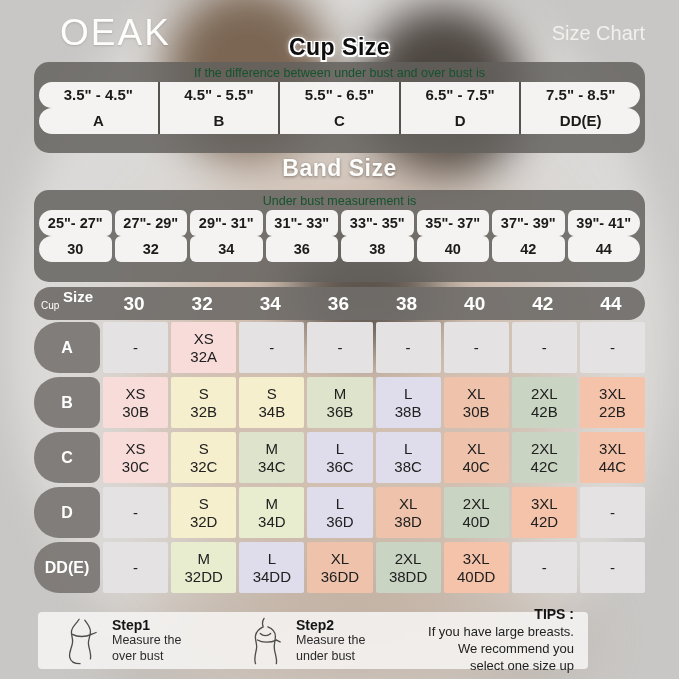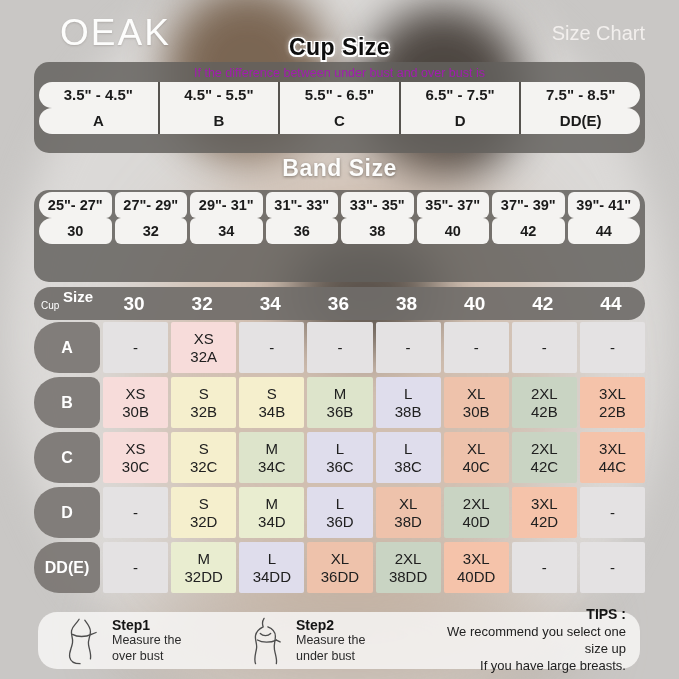--- a/index.html
+++ b/index.html
@@ -20,21 +20,21 @@
   .page-title{position:absolute;right:34px;top:22px;font-size:20px;font-weight:500;color:#f2efed;}
   .sec-title{position:absolute;left:0;width:100%;text-align:center;font-size:23px;font-weight:700;letter-spacing:.5px;}
   #cup-title{top:34px;color:#0e0e0e;
     text-shadow:-1.5px -1.5px 0 #fff,1.5px -1.5px 0 #fff,-1.5px 1.5px 0 #fff,1.5px 1.5px 0 #fff,0 0 6px rgba(255,255,255,.95);}
   #band-title{top:155px;color:#fdfdfc;text-shadow:0 1px 3px rgba(60,55,50,.55);}
   
   .block{position:absolute;left:34px;width:611px;background:rgba(99,96,93,.84);border-radius:15px;
          padding:2px 5px;box-sizing:border-box;}
   #cup-block{top:62px;height:91px;}
   #band-block{top:190px;height:92px;}
-  .bar-label{height:18px;line-height:18px;text-align:center;color:#a21caf;font-size:12.5px;font-weight:500;}
+  .bar-label{height:18px;line-height:18px;text-align:center;color:#14532d;font-size:12.5px;font-weight:500;}
   .white-row{height:26px;display:flex;}
   .divided{background:#f4f3f1;border-radius:14px;overflow:hidden;}
   .divided .cell{flex:1;text-align:center;line-height:26px;font-size:15px;font-weight:600;color:#1b1b1b;}
   .divided .cell + .cell{border-left:2px solid #56534f;}
   .gaprow{gap:3px;}
   .gaprow .cell{flex:1;background:#f4f3f1;border-radius:6px;text-align:center;line-height:26px;font-size:14.5px;font-weight:600;color:#1b1b1b;}
   .gaprow .cell:first-child{border-top-left-radius:13px;border-bottom-left-radius:13px;}
   .gaprow .cell:last-child{border-top-right-radius:13px;border-bottom-right-radius:13px;}
   
   #matrix-header{position:absolute;left:34px;top:287px;width:611px;height:33px;background:rgba(112,108,105,.92);
@@ -47,22 +47,22 @@
   #matrix-rows{position:absolute;left:34px;top:322px;width:611px;}
   .mrow{display:flex;height:51px;margin-bottom:4px;}
   .rlabel{width:66px;flex:none;background:rgba(124,120,117,.95);border-radius:25px 9px 9px 25px;color:#fff;
           font-weight:700;font-size:16px;display:flex;align-items:center;justify-content:center;}
   .mcells{flex:1;display:flex;gap:3px;margin-left:3px;}
   .mcell{flex:1;display:flex;flex-direction:column;align-items:center;justify-content:center;
          font-size:15px;color:#202020;line-height:1.15;border-radius:2px;}
   .mcell .dash{font-weight:500;}
   .mcell .sz,.mcell .cd{white-space:nowrap;}
   
-  #footer{position:absolute;left:38px;top:612px;width:602px;height:57px;background:rgba(247,246,244,.85);
-          border-radius:19px;display:flex;align-items:center;padding-left:26px;box-sizing:border-box;}
+  #footer{position:absolute;left:38px;top:612px;width:550px;height:57px;background:rgba(247,246,244,.85);
+          border-radius:4px;display:flex;align-items:center;padding-left:26px;box-sizing:border-box;}
   .fgroup{display:flex;align-items:center;gap:14px;flex:none;}
   #group1{width:184px;}
   #group2{width:176px;}
   .ftext .ft-title{font-weight:700;font-size:14px;color:#141414;}
   .ft-body{font-size:12.5px;color:#2b2b2b;line-height:1.25;width:96px;}
   .tips{flex:1;padding-right:14px;text-align:right;}
   .tips .ft-title{font-weight:700;font-size:14px;color:#141414;margin-bottom:2px;}
   .tips .tline{font-size:13px;color:#222;line-height:1.3;}
   .ficon svg{display:block;}
 </style>
@@ -100,20 +100,21 @@
           <div class="cell">B</div>
           <div class="cell">C</div>
           <div class="cell">D</div>
           <div class="cell">DD(E)</div>
         </div>
     </section>
 
     <div class="sec-title" id="band-title">Band Size</div>
 
     <section class="block" id="band-block">
+      <div class="bar-label">Under bust measurement is</div>
       <div class="white-row gaprow" id="band-ranges">
           <div class="cell">25"- 27"</div>
           <div class="cell">27"- 29"</div>
           <div class="cell">29"- 31"</div>
           <div class="cell">31"- 33"</div>
           <div class="cell">33"- 35"</div>
           <div class="cell">35"- 37"</div>
           <div class="cell">37"- 39"</div>
           <div class="cell">39"- 41"</div>
         </div>
@@ -349,18 +350,18 @@
           </svg>
         </span>
         <div class="ftext">
           <div class="ft-title">Step2</div>
           <div class="ft-body">Measure the under bust</div>
         </div>
       </div>
 
       <div class="tips">
         <div class="ft-title">TIPS :</div>
+        <div class="tline">If you have large breasts.</div>
         <div class="tline">We recommend you select one size up</div>
-        <div class="tline">If you have large breasts.</div>
       </div>
     </footer>
   </div>
 </div>
 
 </body></html>

